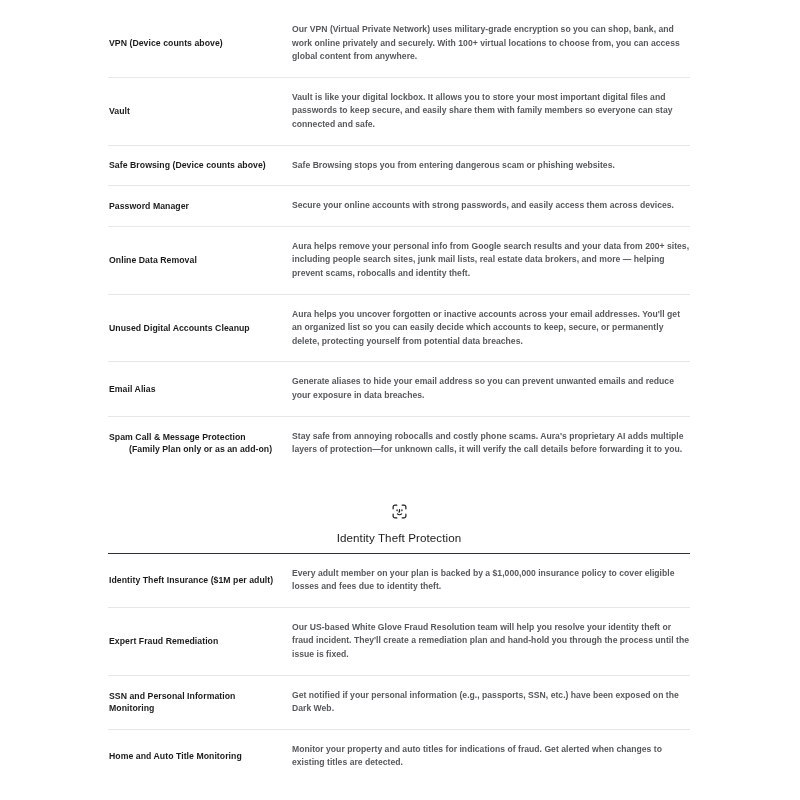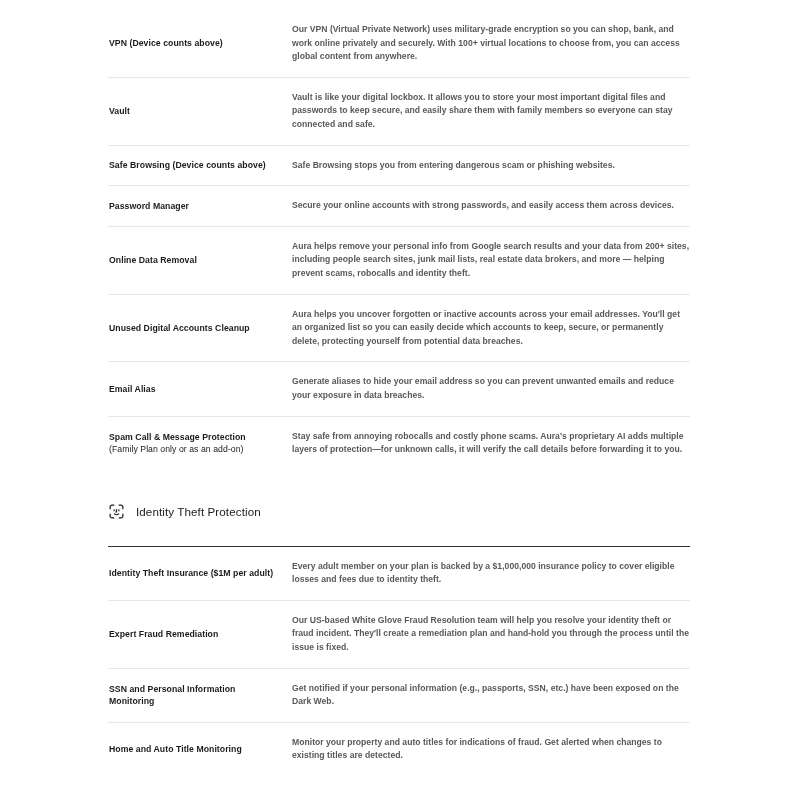--- a/index.html
+++ b/index.html
@@ -51,34 +51,36 @@
   .feature-row > td.desc-cell {
     padding: 13px 0 13px 0;
     font-size: 8.6px;
     line-height: 13.6px;
     font-weight: 700;
     color: #56595c;
     letter-spacing: 0.02px;
   }
   .label-sub {
     display: block;
-    font-weight: 400;
+    font-weight: 700;
     color: #1b1b1b;
+    margin-left: 20px;
   }
 
   
   .section-block {
     margin-top: 33px;
   }
   .section-head {
     display: flex;
     align-items: center;
     gap: 11px;
-    padding-bottom: 26px;
+    padding-bottom: 9px;
     border-bottom: 1px solid #2f3033;
+    flex-direction: column;
   }
   .section-head .sec-icon {
     width: 17px;
     height: 17px;
     flex: 0 0 17px;
     display: block;
   }
   .section-head .sec-title {
     font-size: 11.6px;
     font-weight: 400;

